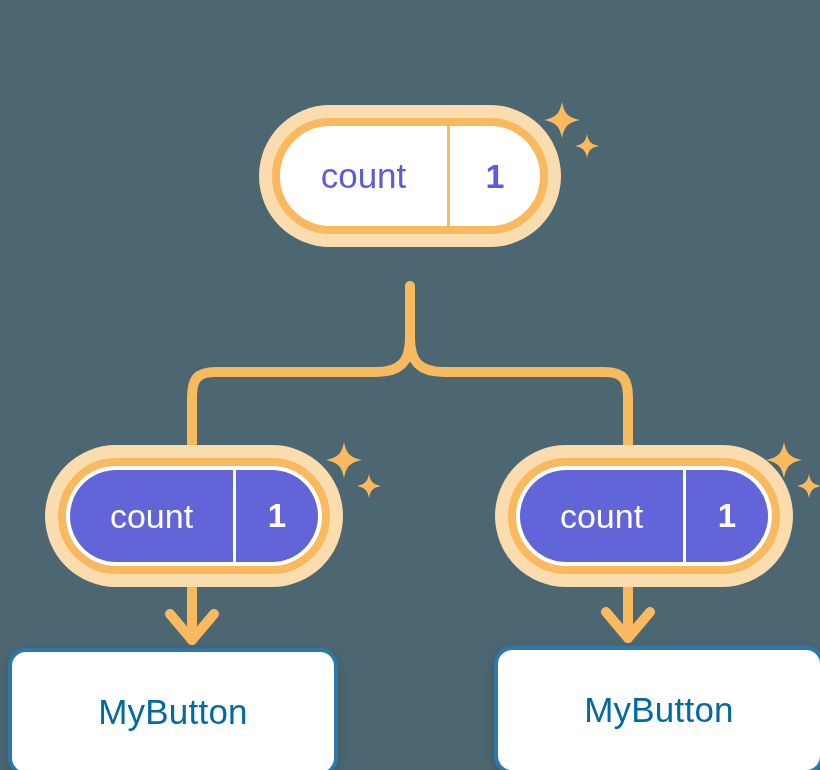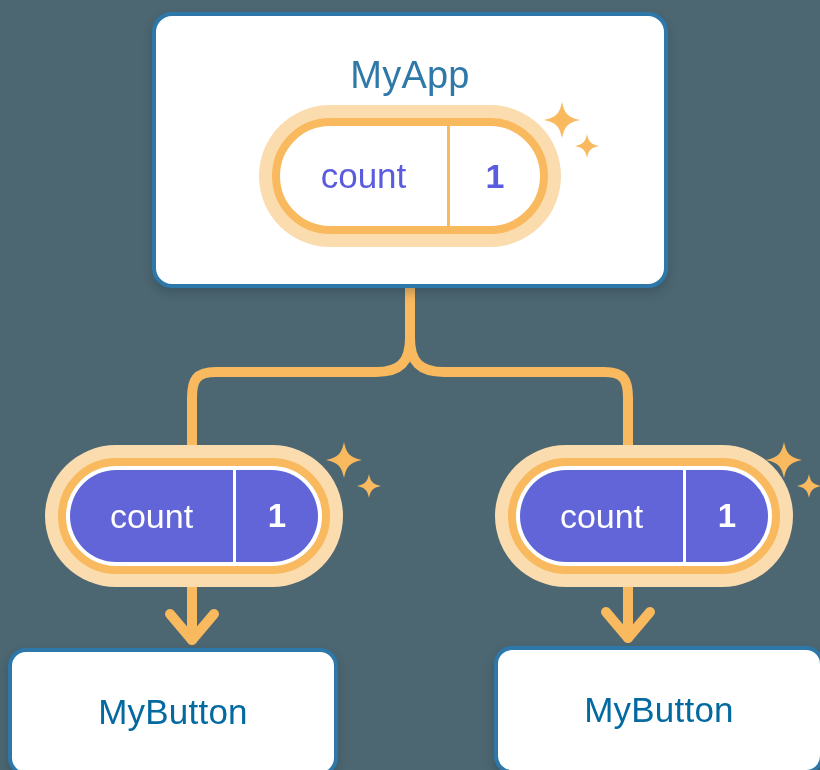--- a/index.html
+++ b/index.html
@@ -184,23 +184,20 @@
 
       <path d="M 192 572 L 192 640"></path>
       <path d="M 628 572 L 628 638"></path>
     </g>
     <g fill="none" stroke="#f9b95f" stroke-width="10" stroke-linecap="round" stroke-linejoin="round">
       <path d="M 170 614 L 192 640 L 214 614"></path>
       <path d="M 606 612 L 628 638 L 650 612"></path>
     </g>
   </svg>
 
-  <div class="card card-app">
-    <div class="card-title">MyApp</div>
-  </div>
 
   <div class="pill-wrap pill-top-wrap pill-top">
     <div class="pill-glow"></div>
     <div class="pill-body">
       <div class="pill-key">count</div>
       <div class="pill-val">1</div>
     </div>
   </div>
 
   <svg class="sparkles sp-top" width="70" height="70" viewBox="0 0 70 70" xmlns="http://www.w3.org/2000/svg">

